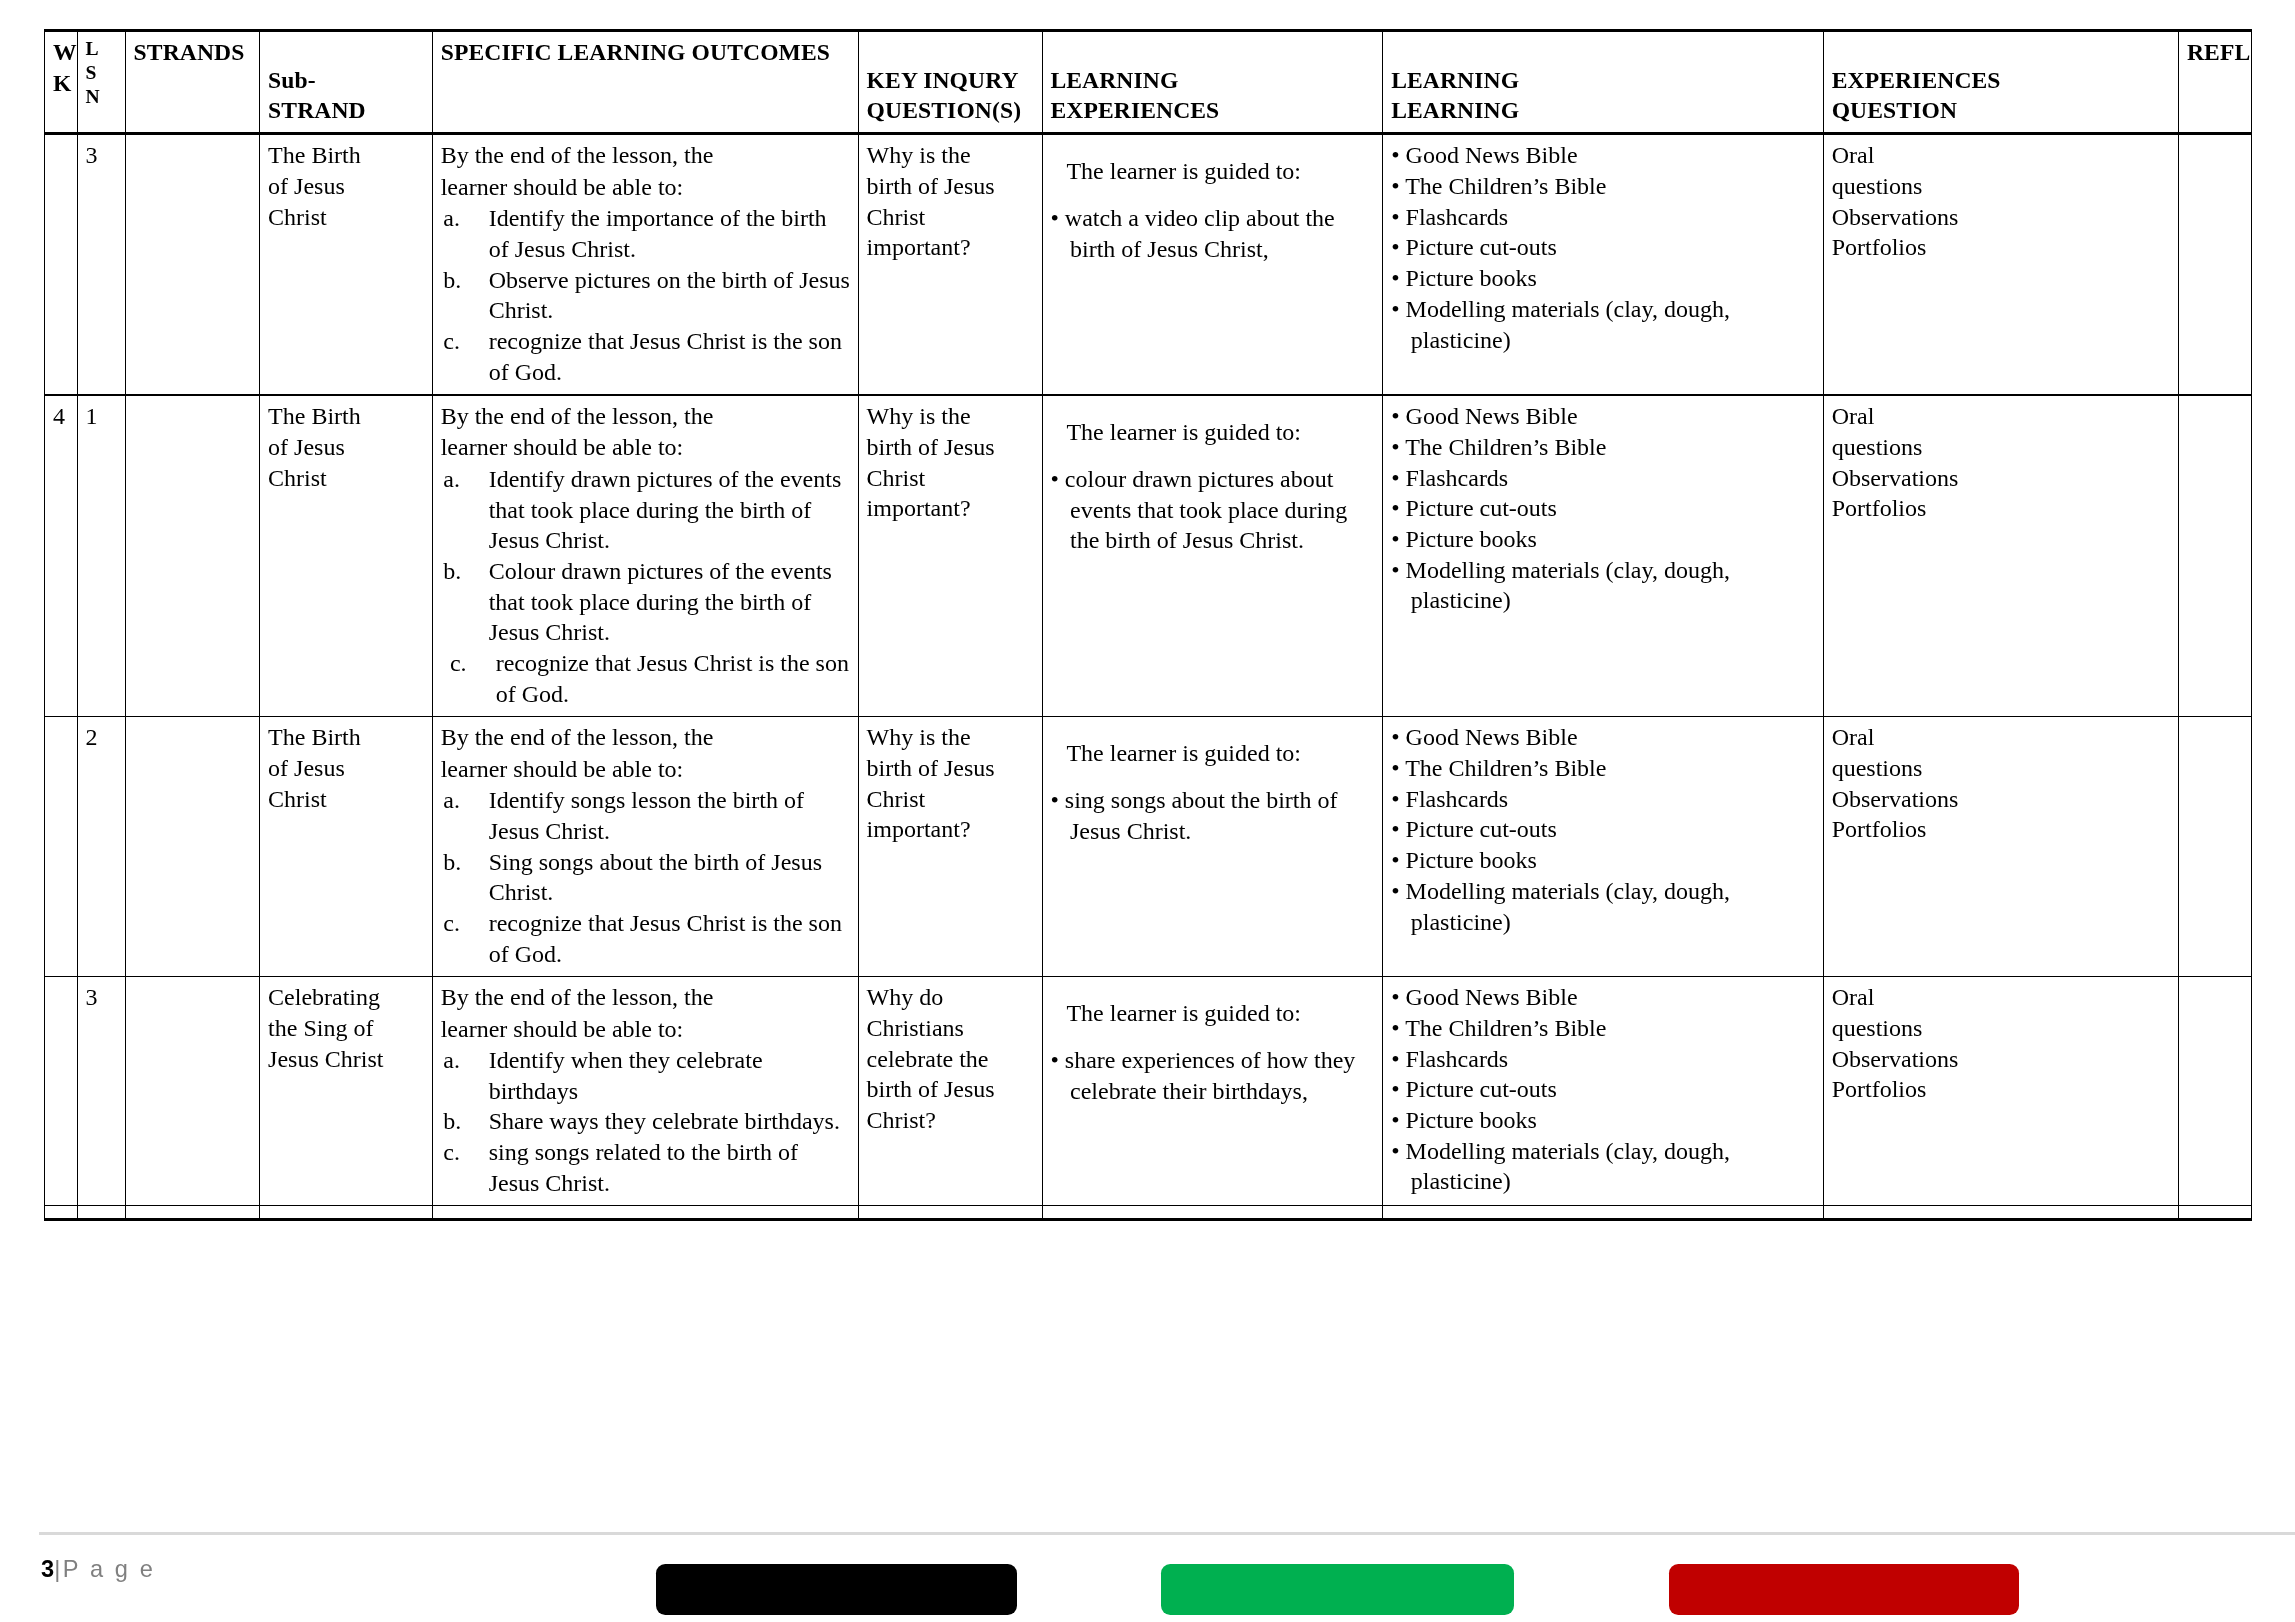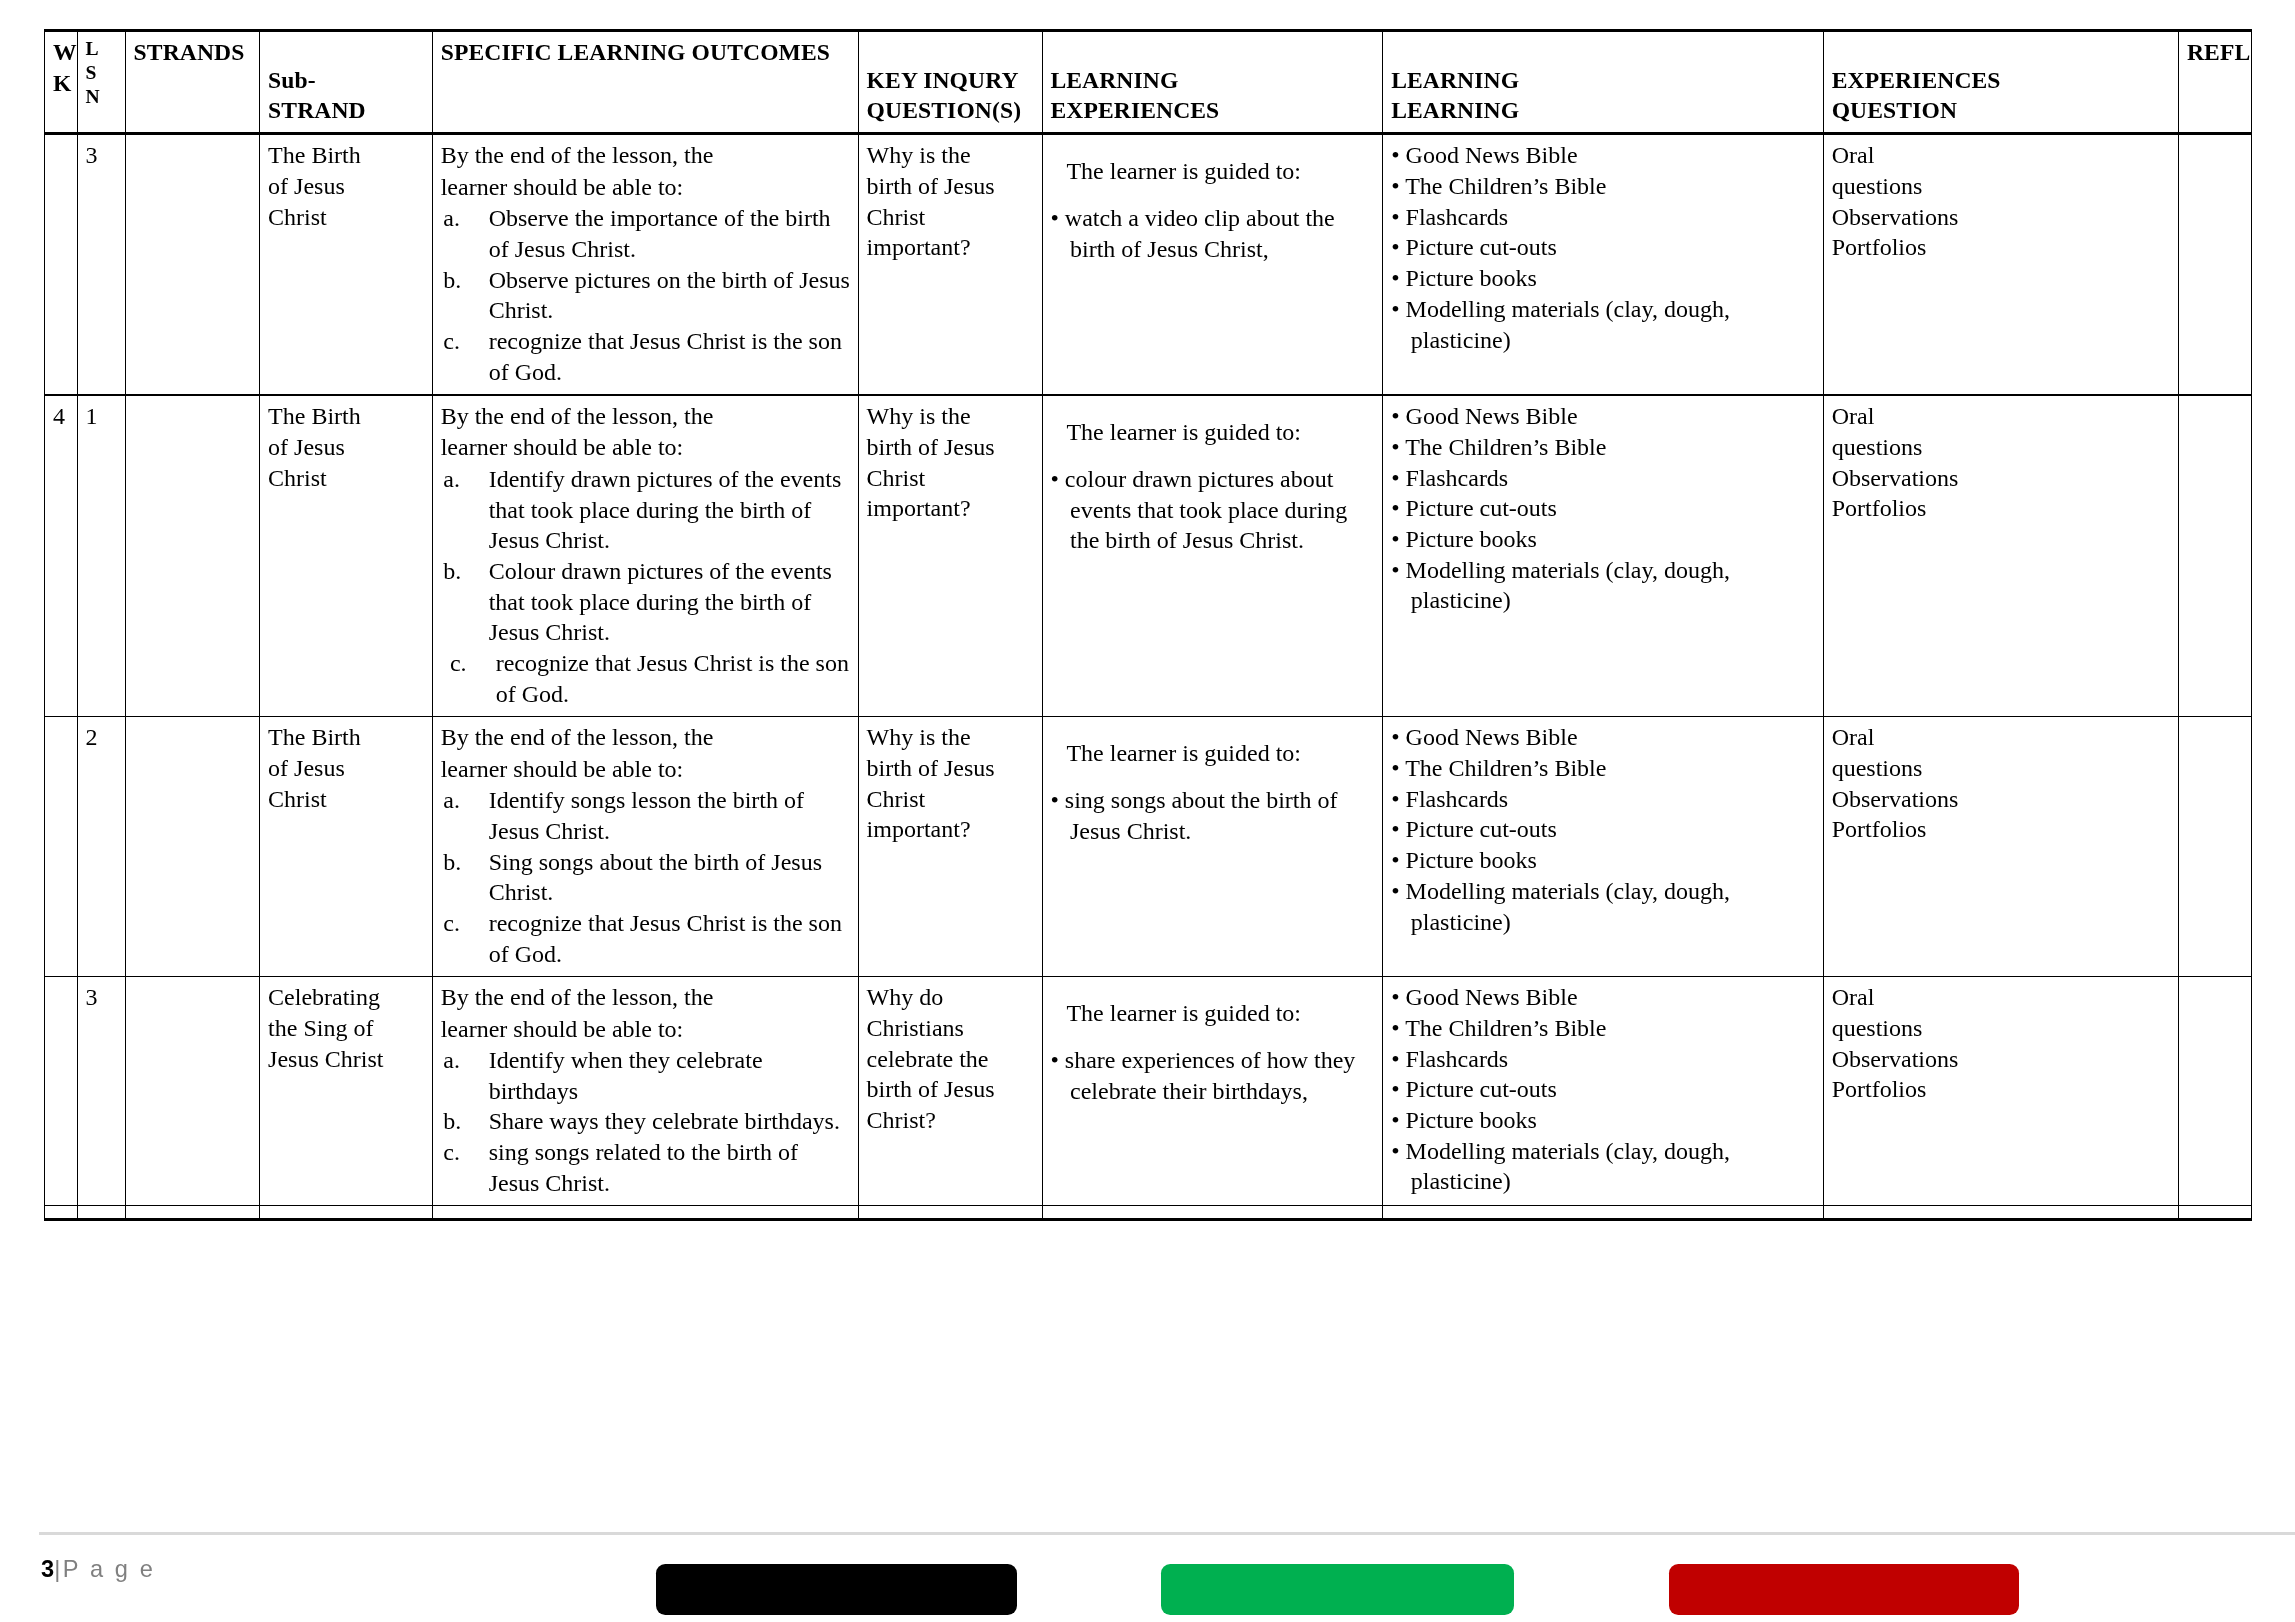--- a/index.html
+++ b/index.html
@@ -229,21 +229,21 @@
             <div class="plain-lines">
               <span>The Birth</span>
               <span>of Jesus</span>
               <span>Christ</span>
             </div>
           </td>
           <td>
             <div class="lead">By the end of the lesson, the</div>
             <div class="lead">learner should be able to:</div>
             <ol class="abc">
-              <li><span class="marker">a.</span><span>Observe the importance of the birth of Jesus Christ.</span></li>
+              <li><span class="marker">a.</span><span>Identify the importance of the birth of Jesus Christ.</span></li>
               <li><span class="marker">b.</span><span>Observe pictures on the birth of Jesus Christ.</span></li>
               <li><span class="marker">c.</span><span>recognize that Jesus Christ is the son of God.</span></li>
             </ol>
           </td>
           <td>
             <div class="plain-lines">
               <span>Why is the</span>
               <span>birth of Jesus</span>
               <span>Christ</span>
               <span>important?</span>

